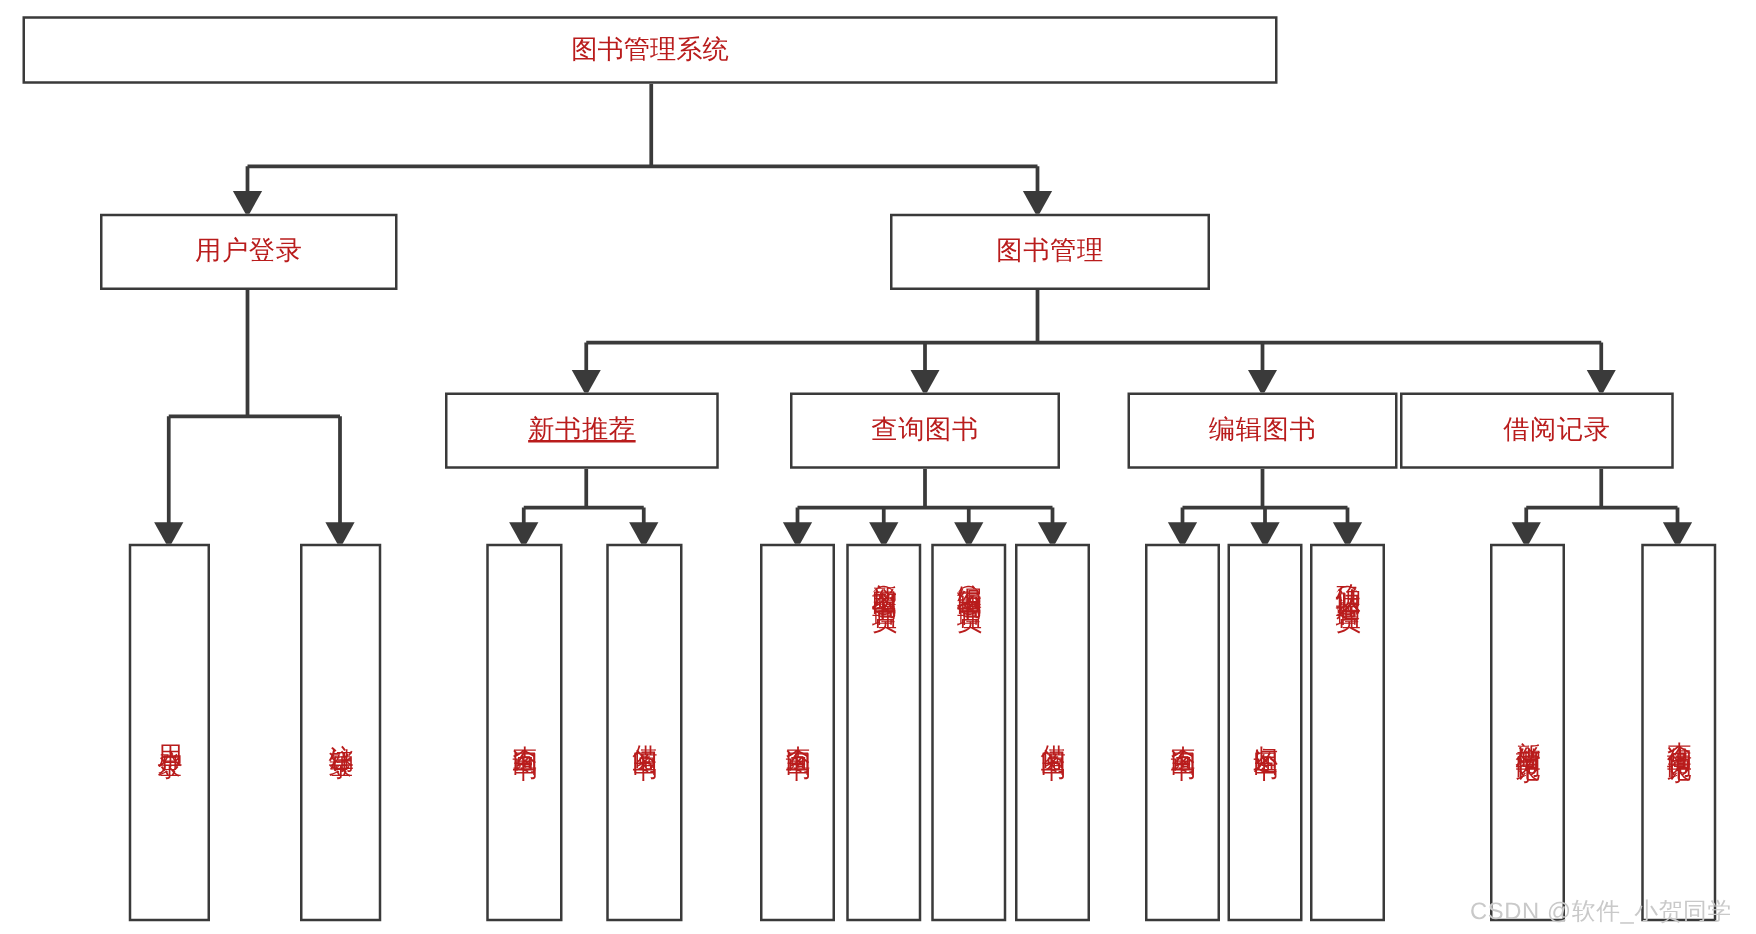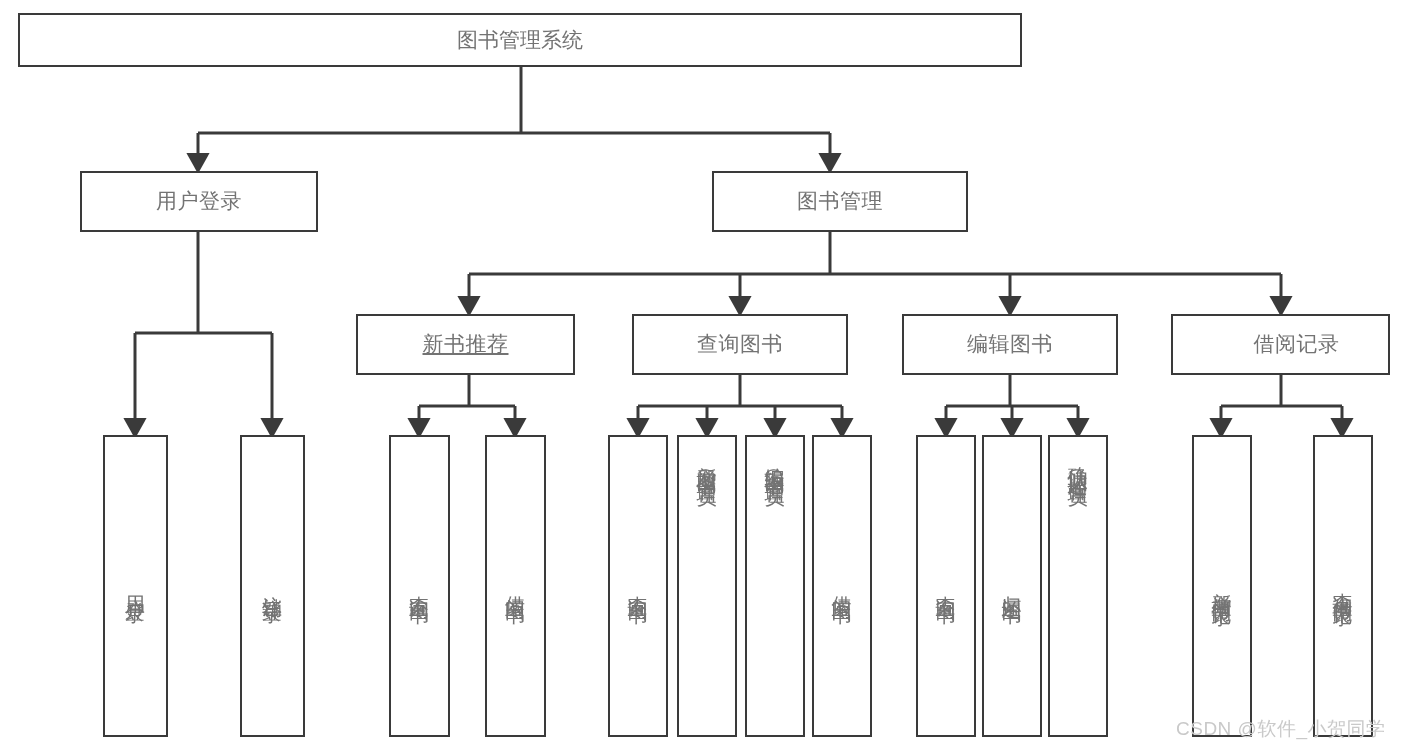--- a/index.html
+++ b/index.html
@@ -27,21 +27,21 @@
     pointer-events: none;
   }
   .node {
     position: absolute;
     box-sizing: border-box;
     border: 2.5px solid #3a3a3a;
     background: #ffffff;
     display: flex;
     align-items: center;
     justify-content: center;
-    color: #737373;
+    color: #b91c1c;
     line-height: 1.18;
     z-index: 2;
   }
   .node.h {
     font-size: 21px;
     letter-spacing: 0.5px;
   }
   .node.root {
     font-size: 21px;
   }
@@ -143,21 +143,21 @@
 
   <div class="node h" style="left:356px; top:314px; width:219px; height:61px;text-decoration:underline;">
     <span>新书推荐</span>
   </div>
   <div class="node h" style="left:632px; top:314px; width:216px; height:61px;">
     <span>查询图书</span>
   </div>
   <div class="node h" style="left:902px; top:314px; width:216px; height:61px;">
     <span>编辑图书</span>
   </div>
-  <div class="node h" style="left:1171px; top:314px; width:219px; height:61px;padding-left:32px;">
+  <div class="node h" style="left:1120px; top:314px; width:219px; height:61px;padding-left:32px;">
     <span>借阅记录</span>
   </div>
 
   <div class="node v centered" style="left:103px; top:435px; width:65px; height:302px;">
     <span class="vtext">用户登录</span>
   </div>
   <div class="node v centered" style="left:240px; top:435px; width:65px; height:302px;">
     <span class="vtext">注销登录</span>
   </div>
 

